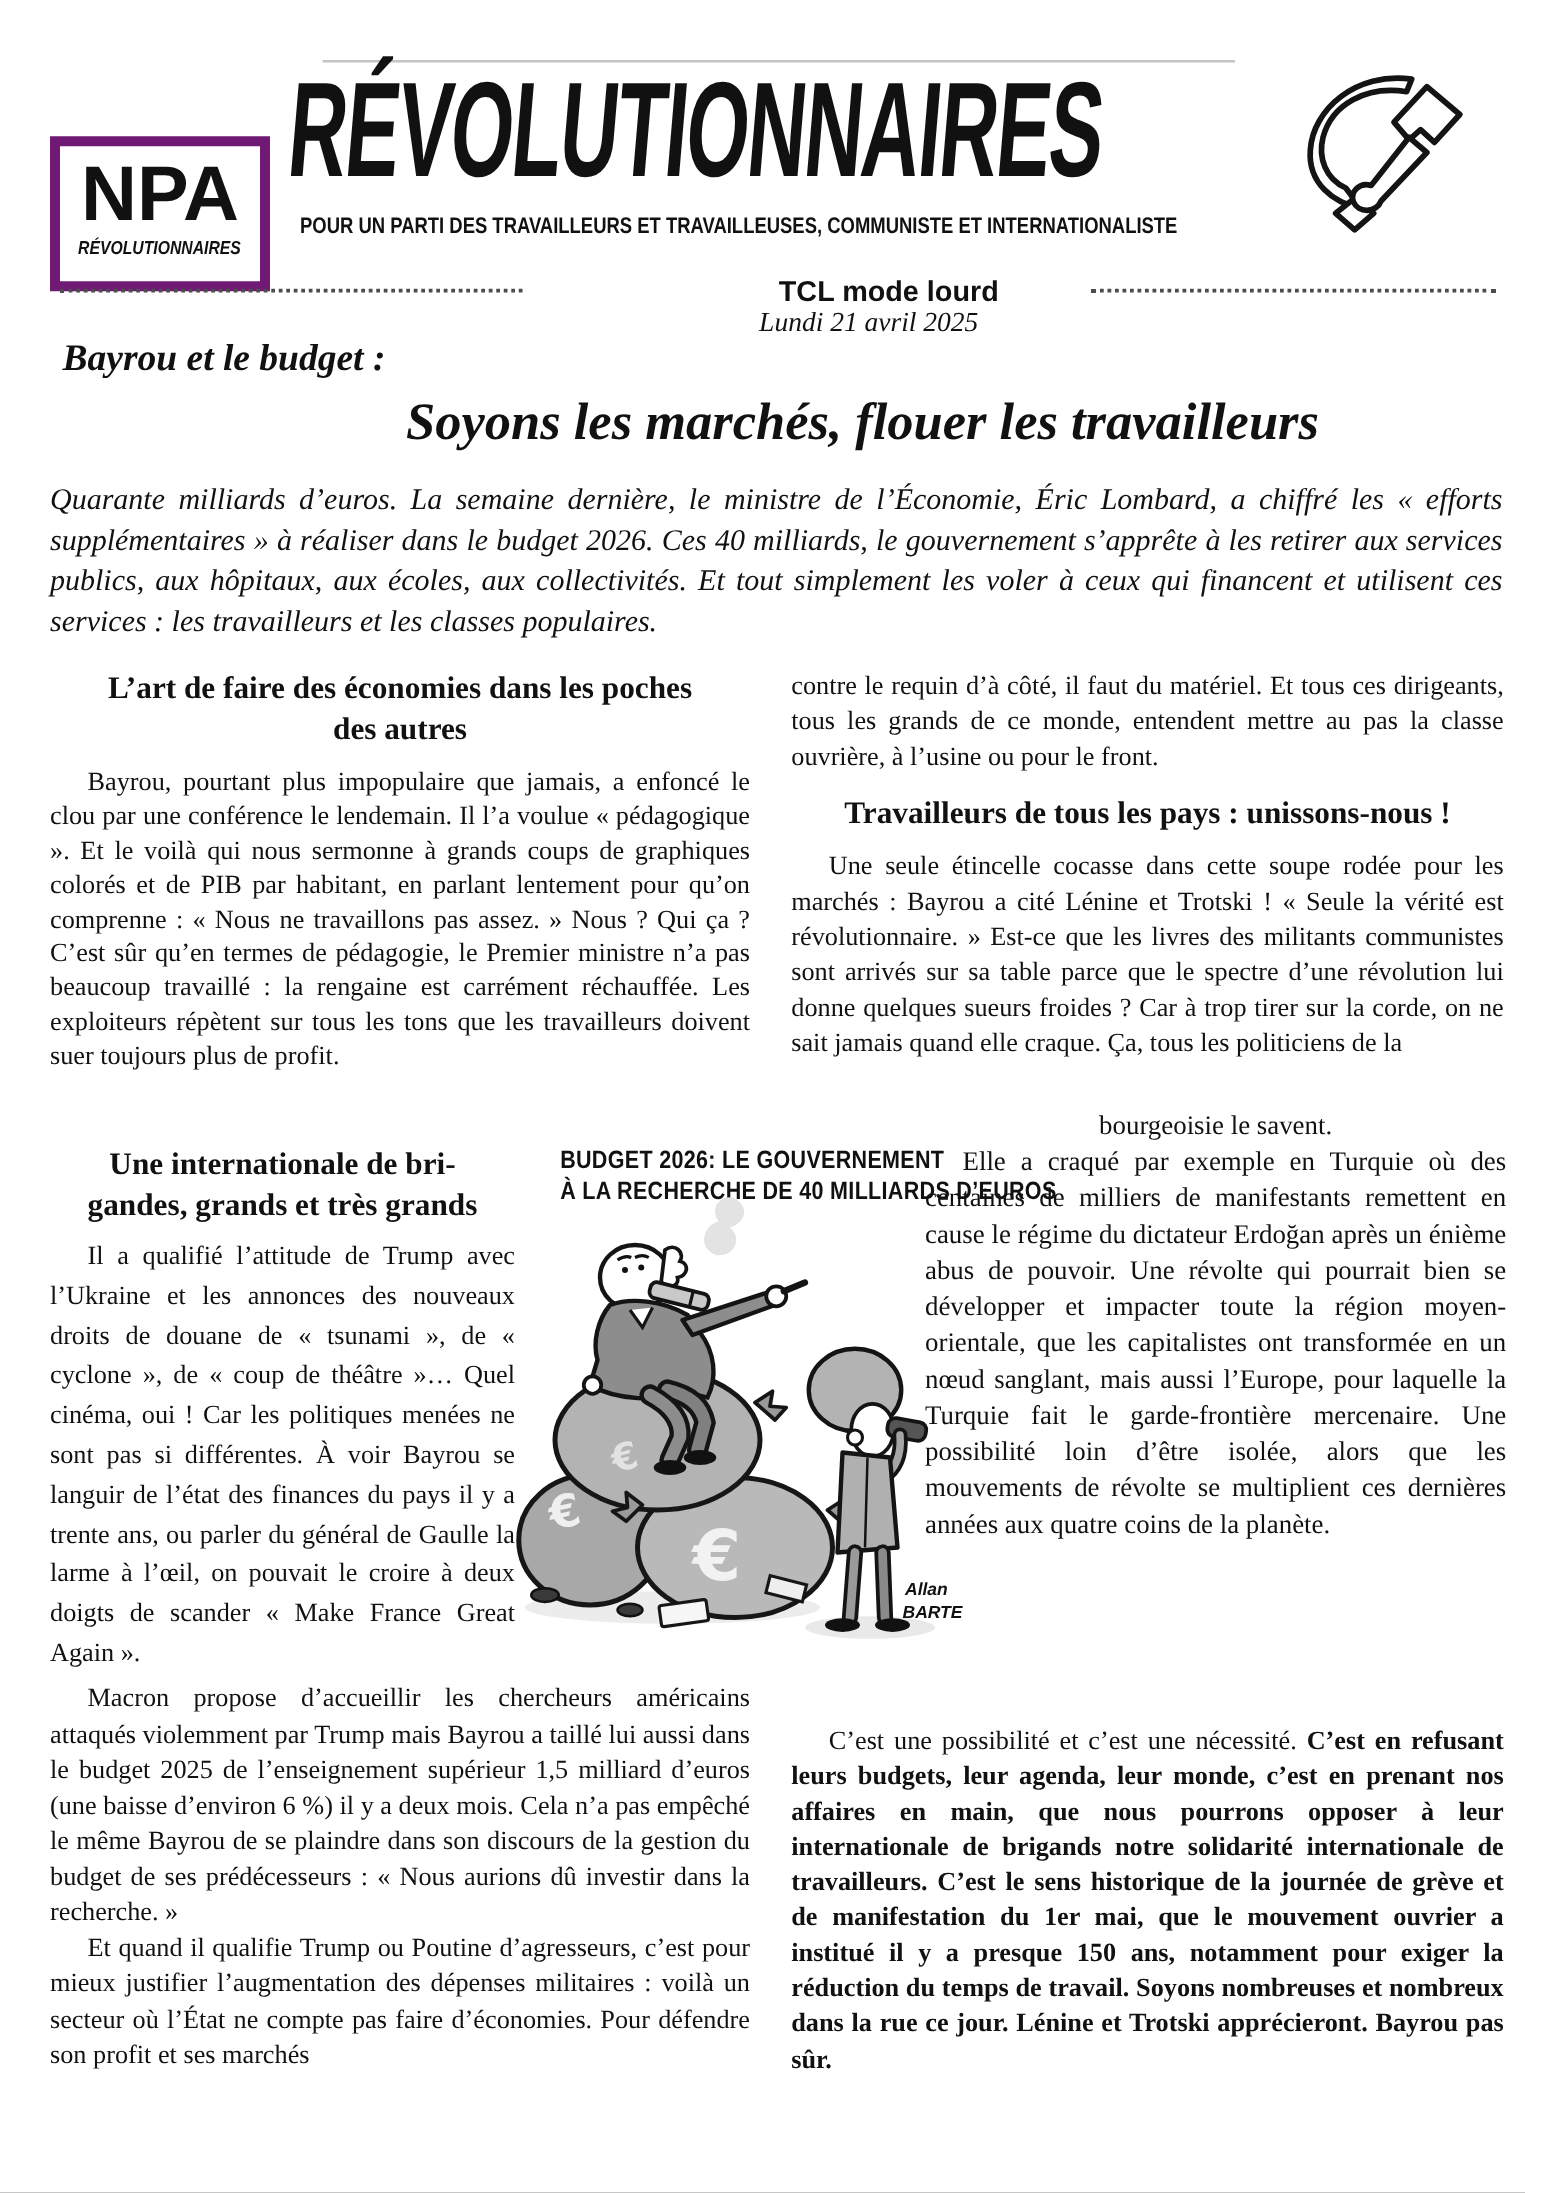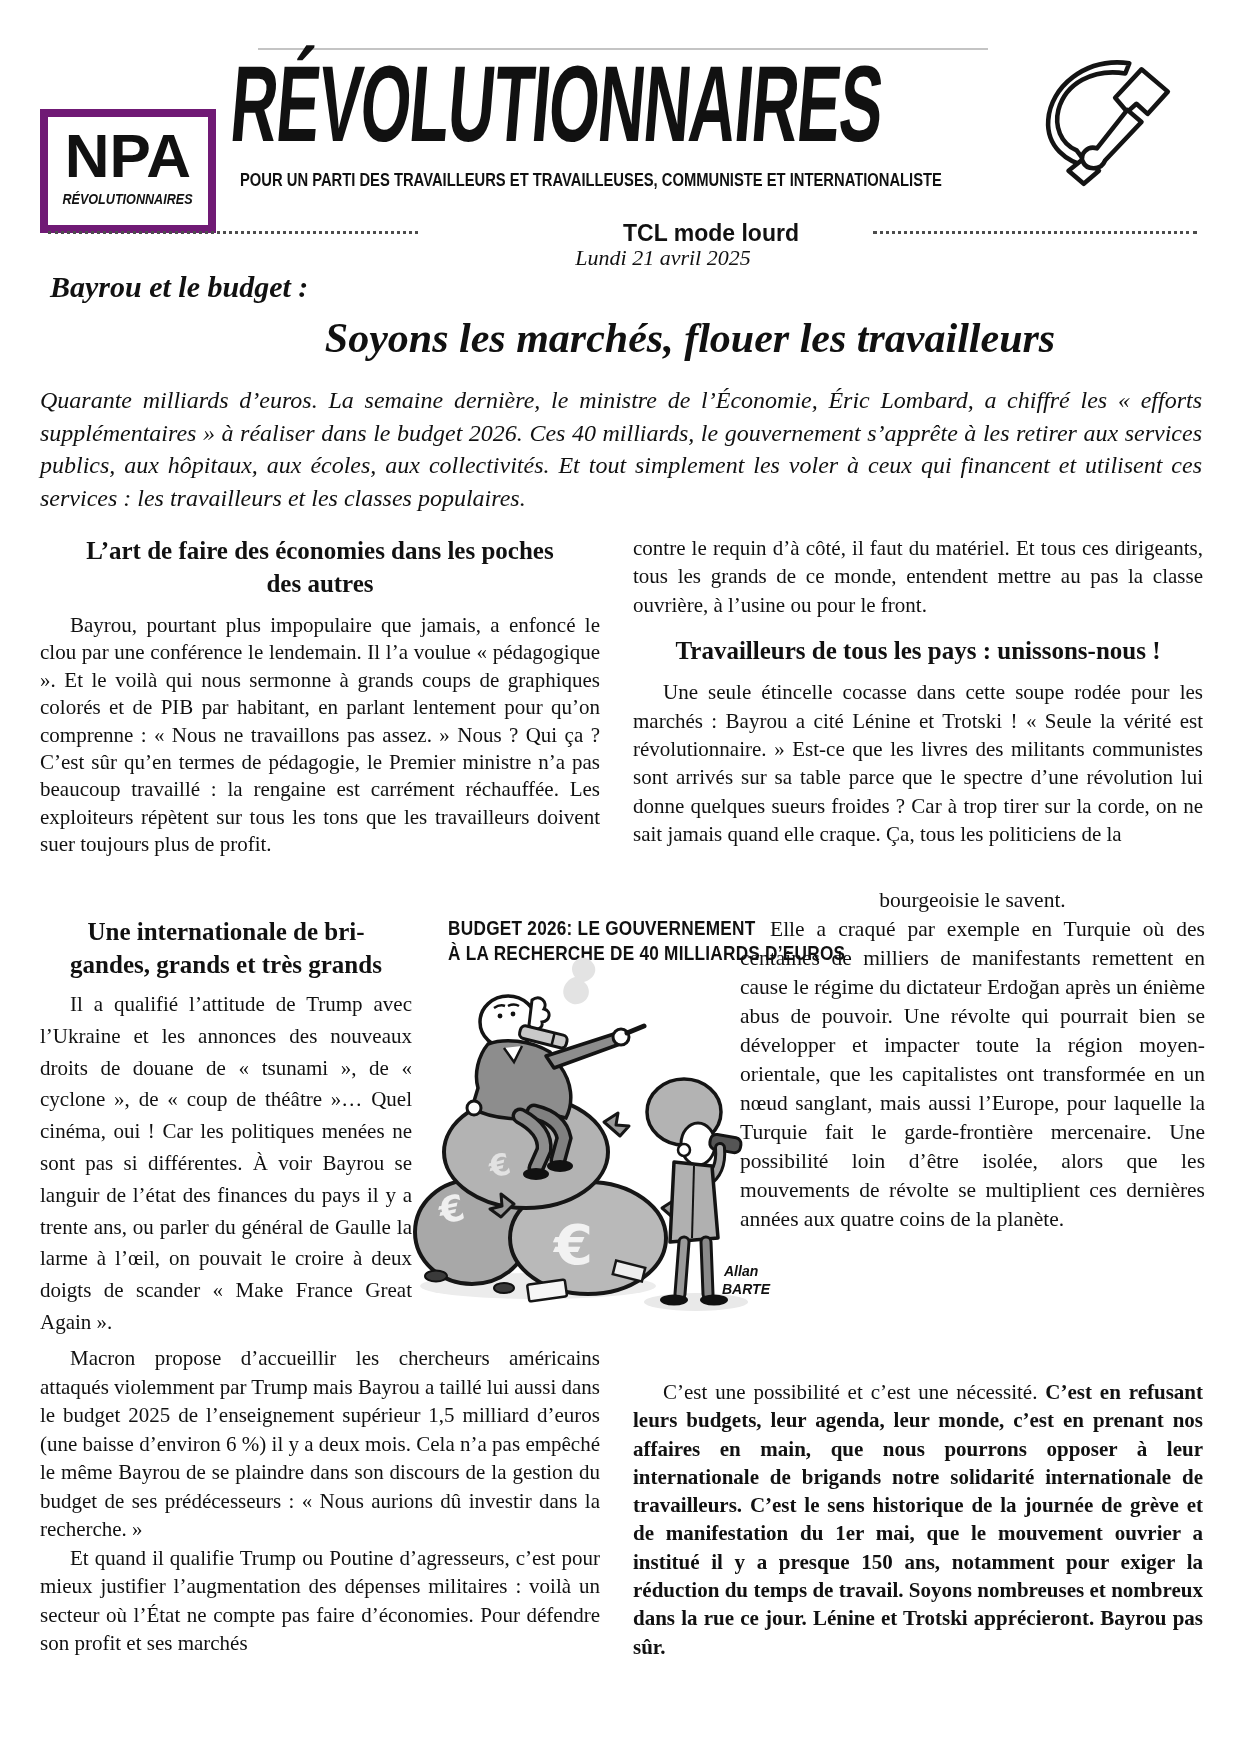--- a/index.html
+++ b/index.html
@@ -36,21 +36,21 @@
   }
   .hs-icon { left:1028px; top:50px; }
 
   
   .dots-left  { left:48px;  top:231px; width:370px; border-top:3px dotted #4d4d4d; }
   .dots-right { left:873px; top:231px; width:324px; border-top:3px dotted #4d4d4d; }
   .edition {
     left:611px; top:220px; width:200px; text-align:center;
     font-family:"Liberation Sans", sans-serif; font-weight:bold; font-size:23px;
   }
-  .pubdate { left:508px; top:245px; width:310px; text-align:center; font-style:italic; font-size:22px; }
+  .pubdate { left:540px; top:245px; width:310px; text-align:center; font-style:italic; font-size:22px; }
 
   
   .kicker { left:50px; top:270px; font-size:30px; font-weight:bold; font-style:italic; }
   .main-title { left:140px; top:314px; width:1100px; text-align:center; font-size:42px; font-weight:bold; font-style:italic; white-space:nowrap; }
 
   .intro {
     left:40px; top:384px; width:1162px;
     font-style:italic; font-size:24px; line-height:32.5px; text-align:justify;
   }
 

